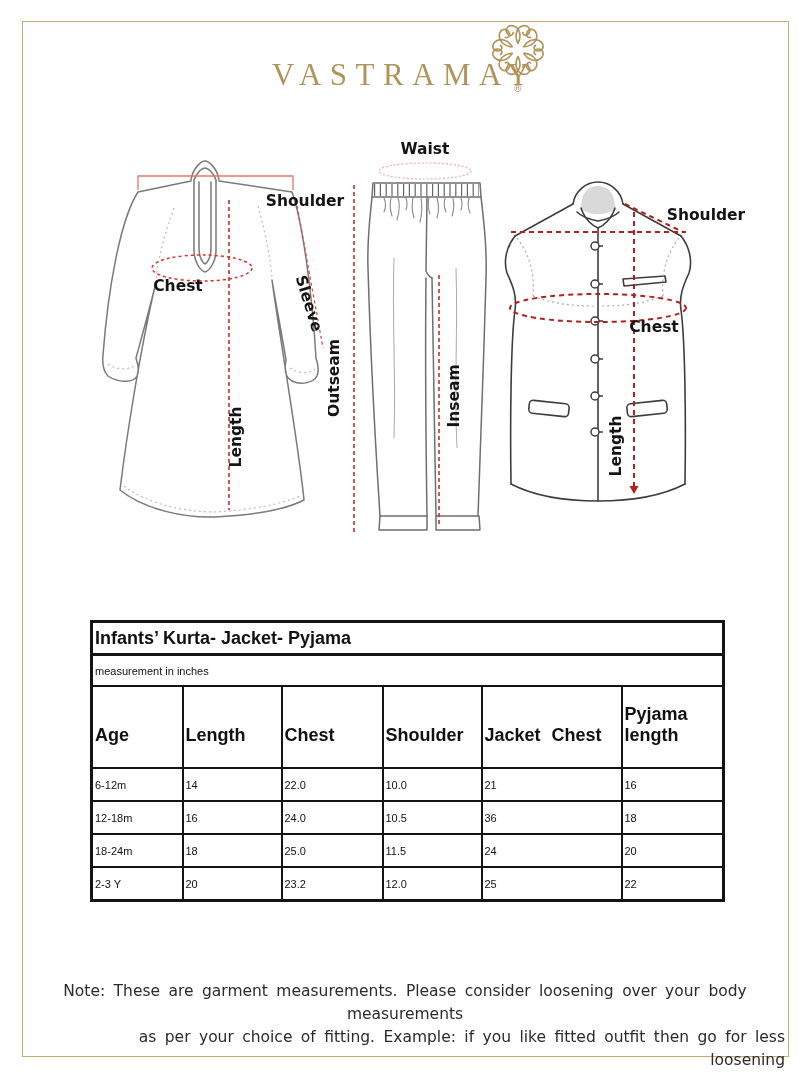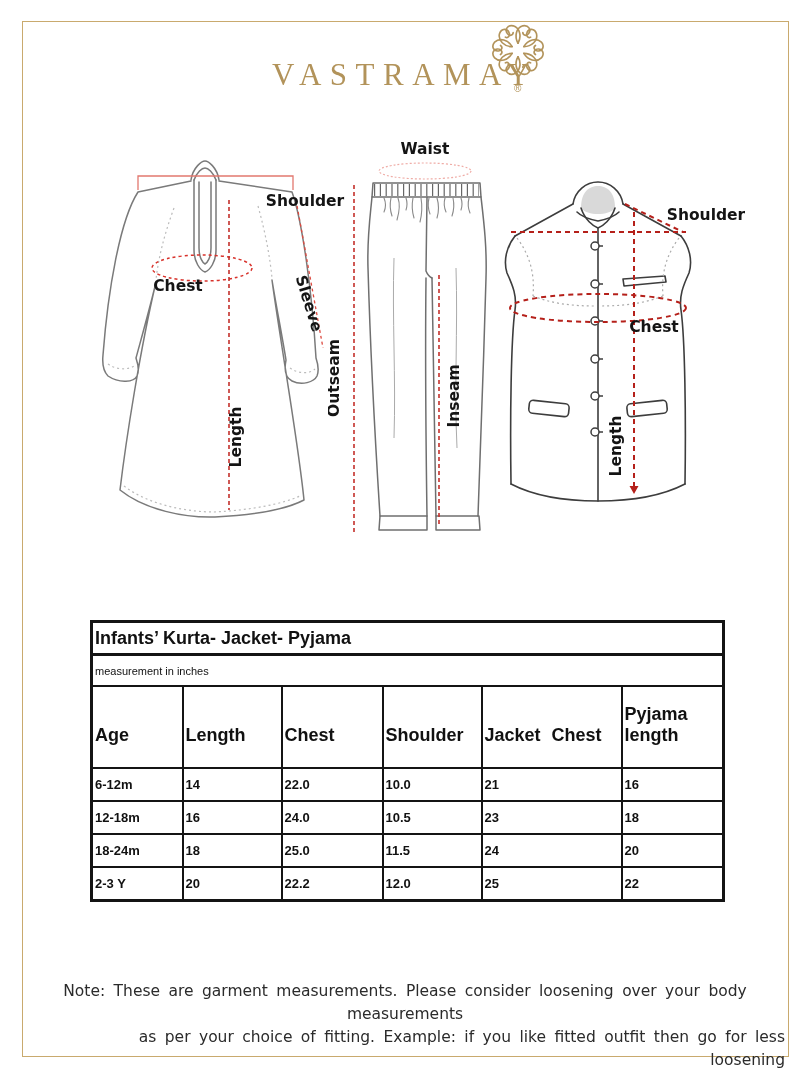--- a/index.html
+++ b/index.html
@@ -33,21 +33,21 @@
   }
   .size-table th,.size-table td{
     border:2px solid #141414;text-align:left;padding:0 2px;
     font-family:"Liberation Sans",sans-serif;
   }
   .size-table{border:3px solid #141414;}
   .row-title th{height:30px;font-size:18px;font-weight:700;border-bottom:3px solid #141414;}
   .row-subtitle th{height:29px;font-size:11px;font-weight:400;}
   .row-head th{height:60px;font-size:18px;font-weight:700;vertical-align:bottom;padding-bottom:20px;line-height:1.2;}
   .th-wide{word-spacing:6px;}
-  .size-table td{height:31px;font-size:13px;font-weight:700;}
+  .size-table td{height:31px;font-size:11px;font-weight:400;}
   .note{
     position:absolute;left:25px;top:980px;width:760px;
     font-family:"DejaVu Sans",sans-serif;font-size:15.5px;color:#2b2b2b;
     line-height:23px;word-spacing:3.5px;
   }
   .note .l1{text-align:center;}
   .note .l2{text-align:right;margin-left:94px;}
 </style>
 </head>
 <body>
@@ -215,35 +215,35 @@
       <td>22.0</td>
       <td>10.0</td>
       <td>21</td>
       <td>16</td>
     </tr>
     <tr>
       <td>12-18m</td>
       <td>16</td>
       <td>24.0</td>
       <td>10.5</td>
-      <td>23</td>
+      <td>36</td>
       <td>18</td>
     </tr>
     <tr>
       <td>18-24m</td>
       <td>18</td>
       <td>25.0</td>
       <td>11.5</td>
       <td>24</td>
       <td>20</td>
     </tr>
     <tr>
       <td>2-3 Y</td>
       <td>20</td>
-      <td>22.2</td>
+      <td>23.2</td>
       <td>12.0</td>
       <td>25</td>
       <td>22</td>
     </tr>
   </tbody>
 </table>
 
 <div class="note">
   <div class="l1">Note: These are garment measurements. Please consider loosening over your body measurements</div>
   <div class="l2">as per your choice of fitting. Example: if you like fitted outfit then go for less loosening</div>

